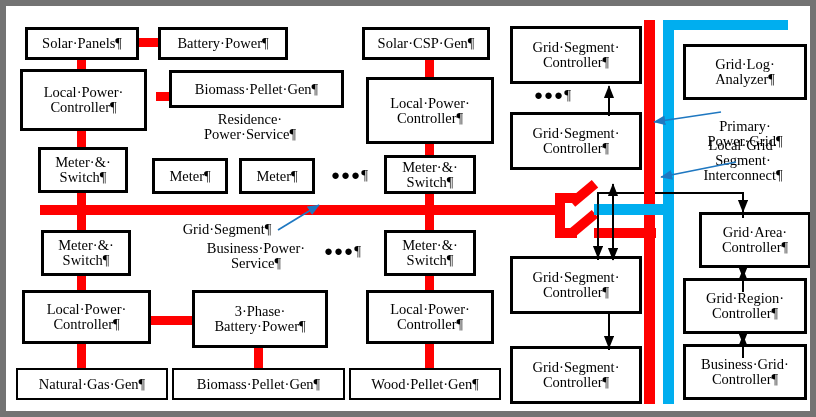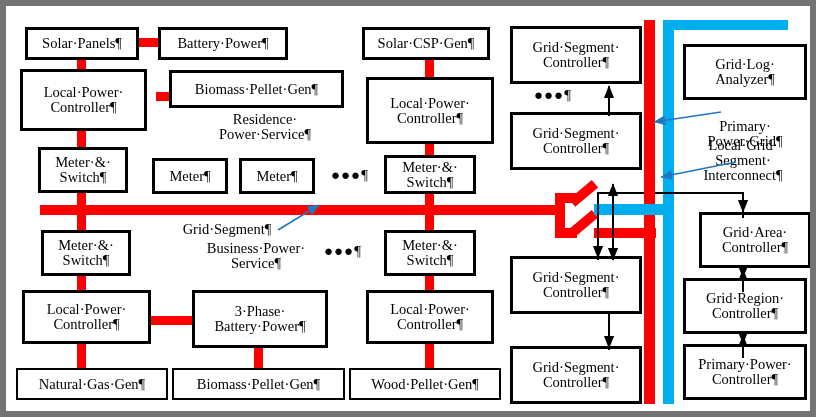--- a/index.html
+++ b/index.html
@@ -129,21 +129,21 @@
   </div>
   <div class="box" style="left:360px;top:71px;width:128px;height:67px;">
     <span class="txt">Local·Power·
 Controller¶</span>
   </div>
   <div class="box" style="left:378px;top:149px;width:92px;height:39px;">
     <span class="txt">Meter·&amp;·
 Switch¶</span>
   </div>
 
-  <div class="lbl" style="left:185px;top:106px;width:148px;">Residence·
+  <div class="lbl" style="left:170px;top:106px;width:148px;">Residence·
 Power·Service¶</div>
   <div class="dots" style="left:325px;top:162px;">●●●¶</div>
 
   <div class="box" style="left:35px;top:224px;width:90px;height:46px;">
     <span class="txt">Meter·&amp;·
 Switch¶</span>
   </div>
   <div class="box" style="left:16px;top:284px;width:129px;height:54px;">
     <span class="txt">Local·Power·
 Controller¶</span>
@@ -199,21 +199,21 @@
   </div>
   <div class="box" style="left:677px;top:206px;width:112px;height:56px;margin-left:16px;">
     <span class="txt">Grid·Area·
 Controller¶</span>
   </div>
   <div class="box" style="left:677px;top:272px;width:124px;height:56px;">
     <span class="txt">Grid·Region·
 Controller¶</span>
   </div>
   <div class="box" style="left:677px;top:338px;width:124px;height:56px;">
-    <span class="txt">Primary·Power·
+    <span class="txt">Business·Grid·
 Controller¶</span>
   </div>
 
   <div class="lbl" style="left:676px;top:113px;width:126px;">Primary·
 Power·Grid¶</div>
   <div class="lbl" style="left:672px;top:132px;width:130px;">Local·Grid·
 Segment·
 Interconnect¶</div>
 
   <svg id="ovl" viewBox="0 0 804 405">

